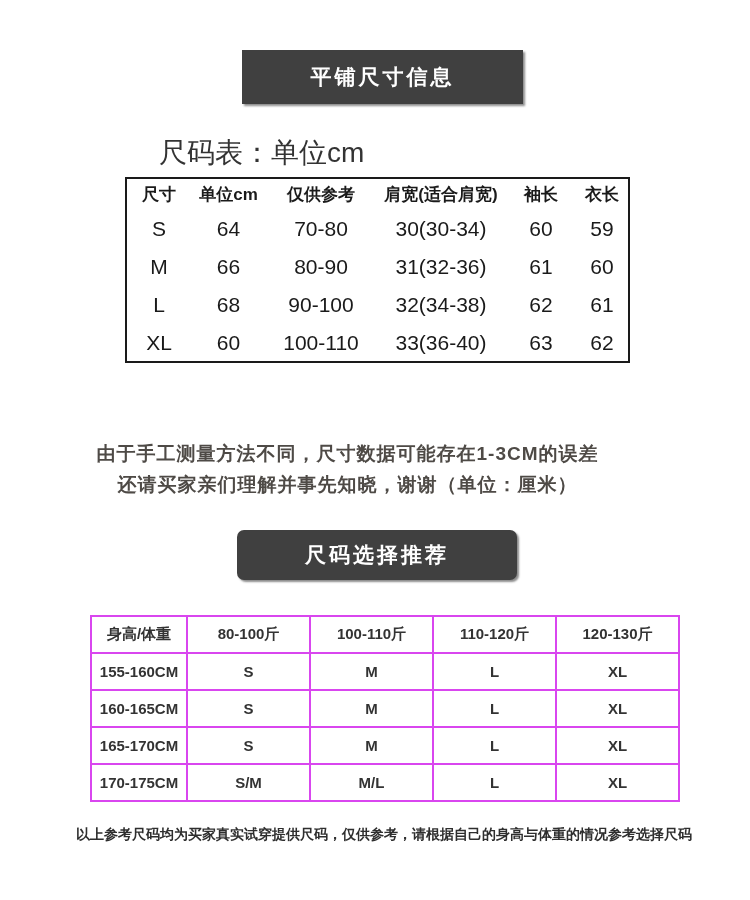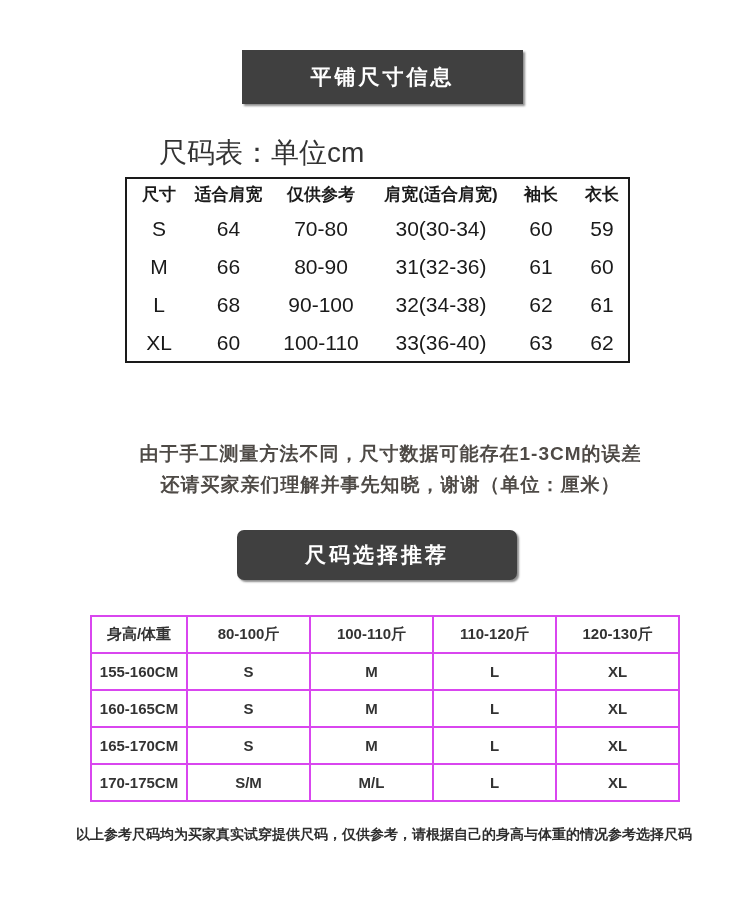--- a/index.html
+++ b/index.html
@@ -47,21 +47,20 @@
     height: 38px; text-align: center; vertical-align: middle;
     white-space: nowrap;
   }
 
   .note {
     position: absolute; left: 0; top: 438px; width: 695px;
     text-align: center;
     font-size: 19px; font-weight: 700; color: #4e4a46;
     line-height: 31px; letter-spacing: 1px;
     white-space: nowrap;
-    margin-left: 43px;
   }
 
   .rec-table {
     position: absolute; left: 90px; top: 615px;
     width: 588px;
   }
   .rec-table th, .rec-table td {
     border: 2px solid #d946ef;
     height: 37px;
     text-align: center; vertical-align: middle;
@@ -90,21 +89,21 @@
       <col style="width:65px">
         <col style="width:75px">
         <col style="width:110px">
       <col style="width:130px">
         <col style="width:70px">
         <col style="width:53px">
     </colgroup>
     <thead>
       <tr>
         <th>尺寸</th>
-        <th>适合肩宽</th>
+        <th>单位cm</th>
         <th>仅供参考</th>
         <th>肩宽(适合肩宽)</th>
         <th>袖长</th>
         <th>衣长</th>
       </tr>
     </thead>
     <tbody>
       <tr>
         <td>S</td>
         <td>64</td>

